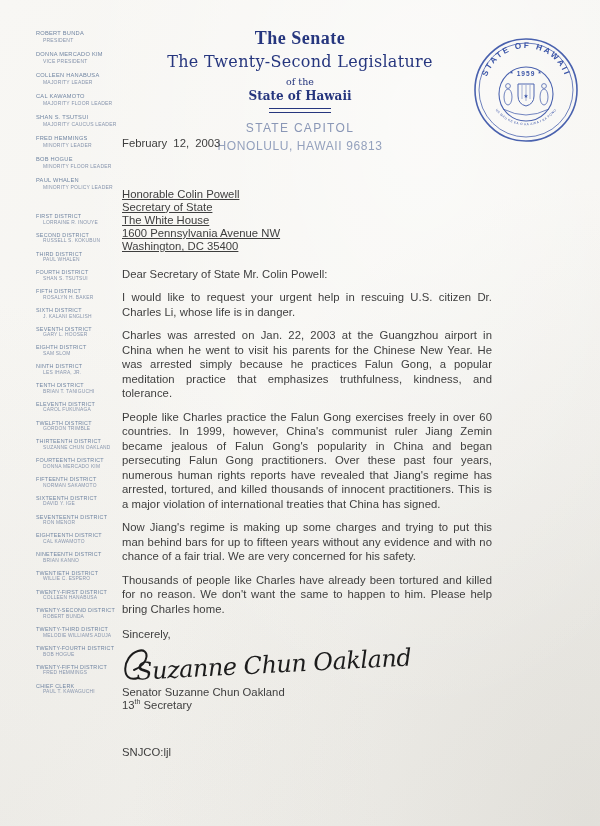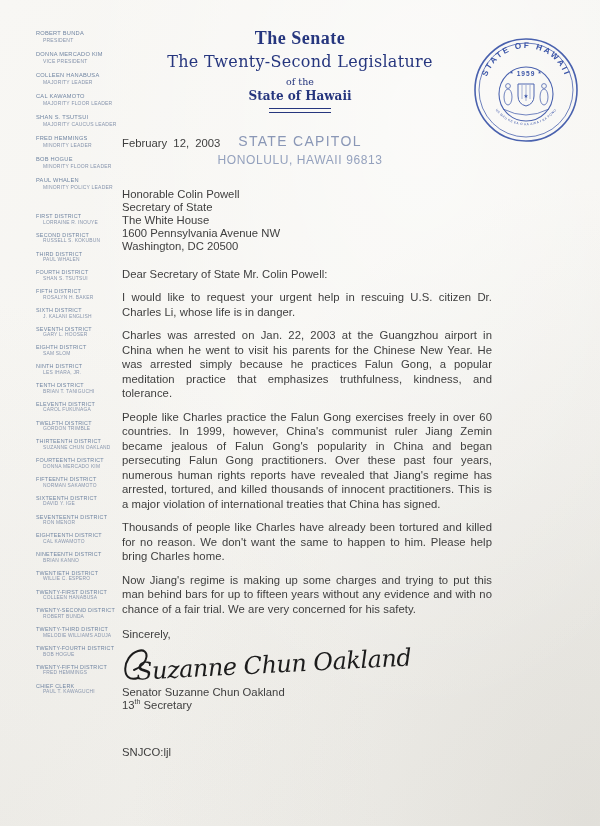--- a/index.html
+++ b/index.html
@@ -21,29 +21,29 @@
   .s-title{font-size:5px;line-height:6.4px;letter-spacing:.2px;color:#8795ad;padding-left:7px;}
   .d-label{font-size:5.4px;line-height:6.6px;letter-spacing:.25px;color:#7085a2;}
   .d-name{font-size:4.9px;line-height:6px;letter-spacing:.2px;color:#8795ad;padding-left:7px;}
   
   .letterhead{position:absolute;left:150px;top:28px;width:300px;text-align:center;color:#26367e;}
   .lh-title{font-family:Liberation Serif, serif;font-weight:700;font-size:18px;line-height:20px;letter-spacing:.5px;margin:0;}
   .lh-sub{font-family:"DejaVu Serif",serif;font-weight:400;font-size:16px;line-height:18px;letter-spacing:.3px;margin:5px 0 0;}
   .lh-ofthe{font-family:"DejaVu Serif",serif;font-weight:400;font-size:9.5px;line-height:11px;margin-top:5px;}
   .lh-state{font-family:"DejaVu Serif",serif;font-weight:700;font-size:12px;line-height:13px;margin-top:3px;}
   .lh-rule{width:62px;height:3px;border-top:1px solid #26367e;border-bottom:1px solid #26367e;margin:5px auto 0;}
-  .lh-capitol{font-size:14px;letter-spacing:1.3px;color:#8a97b6;margin-top:20px;}
+  .lh-capitol{font-size:12px;letter-spacing:1.3px;color:#8a97b6;margin-top:8px;}
   .lh-city{font-size:12px;letter-spacing:.6px;color:#94a1bd;margin-top:4px;}
   
   .seal{position:absolute;left:472px;top:36px;}
   
   .main{position:absolute;left:122px;top:136px;width:370px;color:#3e3e3e;
         font-size:11.3px;line-height:14.5px;}
   .date{word-spacing:3px;margin:0 0 37px;}
-  .addr{line-height:13.2px;margin:0;}
+  .addr{line-height:13.2px;margin:0;text-decoration:underline;}
   .salutation{margin:13px 0 9px;}
   .para{text-align:justify;margin:0 0 9px;letter-spacing:.05px;}
   .closing{margin:11px 0 0;}
   .sig{margin:-2px 0 0 -6px;display:block;}
   .signer{line-height:13.5px;margin-top:-4px;}
   .signer sup{font-size:7px;line-height:0;}
   .reference{margin-top:32px;}
 </style>
 </head>
 <body>
@@ -231,27 +231,27 @@
     </g>
     <text x="54" y="62" text-anchor="middle" font-size="5.5" fill="#3b55a8">★</text>
   </svg>
 
   <section class="main">
     <p class="date">February 12, 2003</p>
     <p class="addr">Honorable Colin Powell</p>
     <p class="addr">Secretary of State</p>
     <p class="addr">The White House</p>
     <p class="addr">1600 Pennsylvania Avenue NW</p>
-    <p class="addr">Washington, DC 20500</p>
+    <p class="addr">Washington, DC 35400</p>
     <p class="salutation">Dear Secretary of State Mr. Colin Powell:</p>
     <p class="para">I would like to request your urgent help in rescuing U.S. citizen Dr. Charles Li, whose life is in danger.</p>
     <p class="para">Charles was arrested on Jan. 22, 2003 at the Guangzhou airport in China when he went to visit his parents for the Chinese New Year. He was arrested simply because he practices Falun Gong, a popular meditation practice that emphasizes truthfulness, kindness, and tolerance.</p>
     <p class="para">People like Charles practice the Falun Gong exercises freely in over 60 countries. In 1999, however, China's communist ruler Jiang Zemin became jealous of Falun Gong's popularity in China and began persecuting Falun Gong practitioners. Over these past four years, numerous human rights reports have revealed that Jiang's regime has arrested, tortured, and killed thousands of innocent practitioners. This is a major violation of international treaties that China has signed.</p>
+    <p class="para">Now Jiang's regime is making up some charges and trying to put this man behind bars for up to fifteen years without any evidence and with no chance of a fair trial. We are very concerned for his safety.</p>
     <p class="para">Thousands of people like Charles have already been tortured and killed for no reason. We don't want the same to happen to him. Please help bring Charles home.</p>
-    <p class="para">Now Jiang's regime is making up some charges and trying to put this man behind bars for up to fifteen years without any evidence and with no chance of a fair trial. We are very concerned for his safety.</p>
     <p class="closing">Sincerely,</p>
     <svg class="sig" width="300" height="50" viewBox="0 0 300 50">
       <path d="M22,38 C4,44 6,16 22,11 C34,7 34,24 18,30" stroke="#1c1c1c" stroke-width="2" fill="none" stroke-linecap="round"></path>
       <text x="20" y="33" font-family="DejaVu Serif,serif" font-style="italic" font-size="24" fill="#1c1c1c" letter-spacing="-0.5" transform="rotate(-3 150 25)">Suzanne Chun Oakland</text>
     </svg>
     <div class="signer">
       <div>Senator Suzanne Chun Oakland</div>
       <div><span>13</span><sup>th</sup><span> Secretary</span></div>
     </div>
     <p class="reference">SNJCO:ljl</p>

